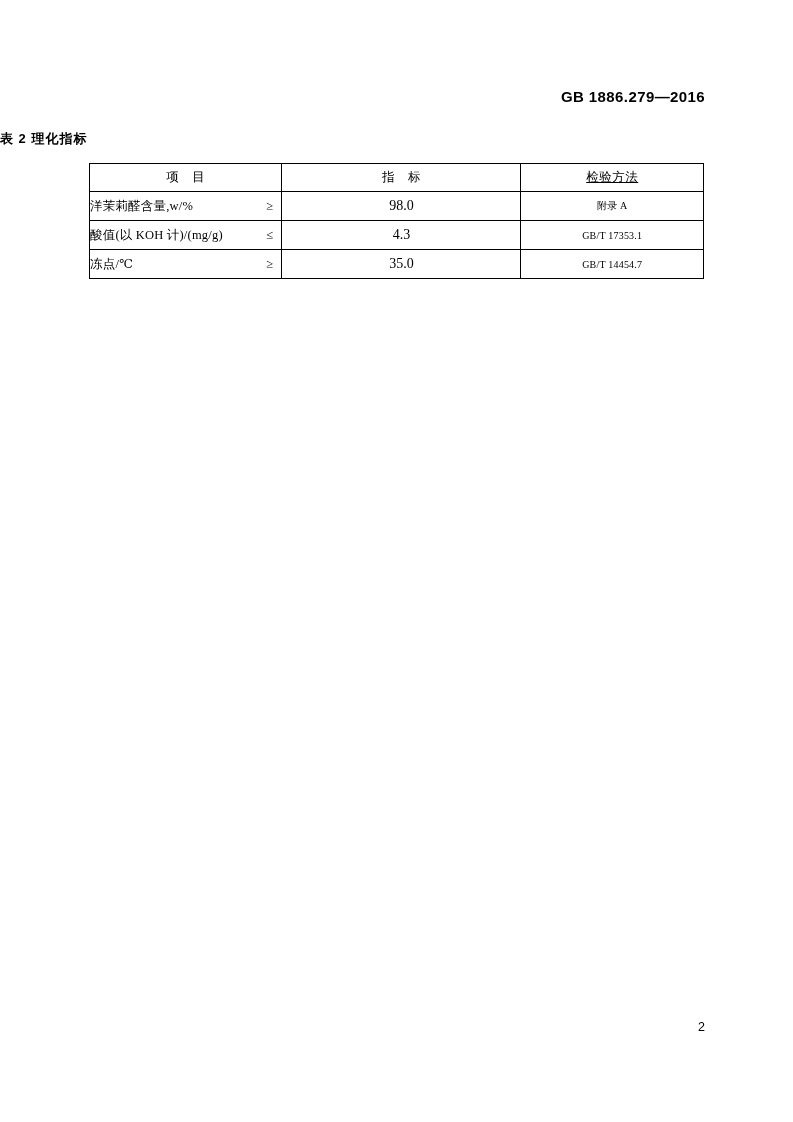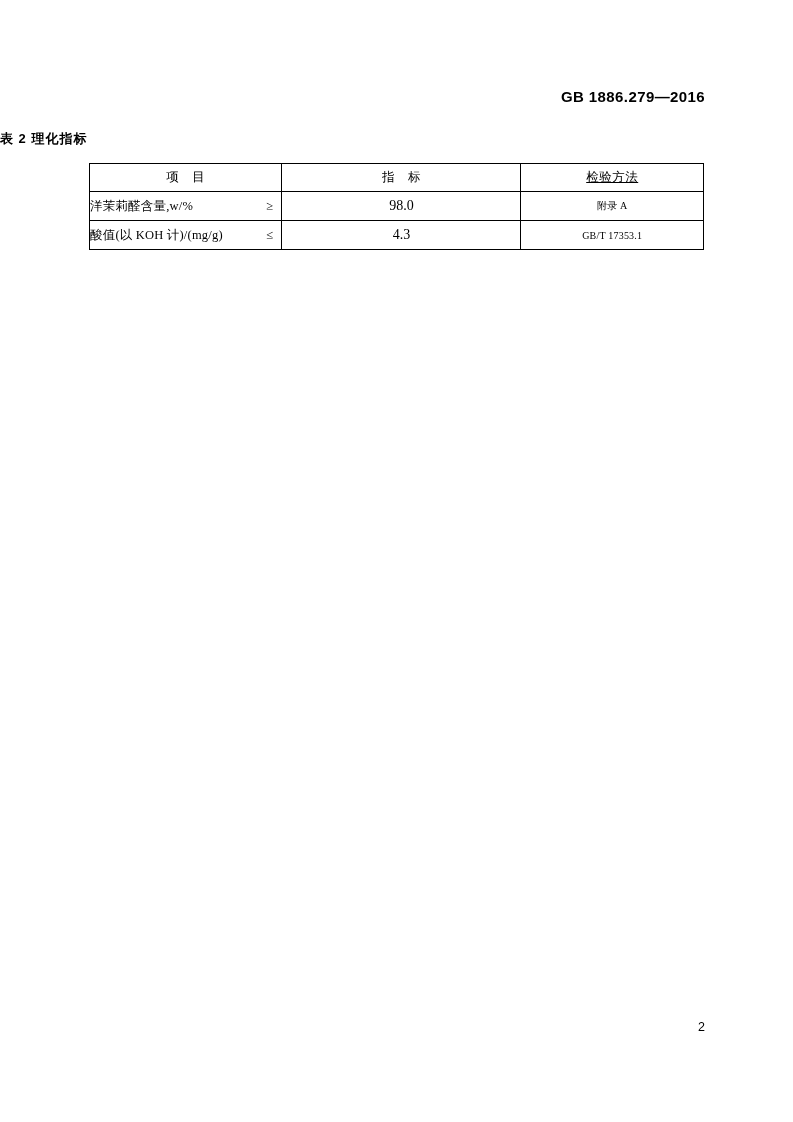--- a/index.html
+++ b/index.html
@@ -128,18 +128,26 @@
         <td class="method">附录 A</td>
       </tr>
       <tr>
         <td class="item-cell">
           <span>酸值(以 KOH 计)/(mg/g)</span>
           <span class="sym">≤</span>
         </td>
         <td class="center">4.3</td>
         <td class="method">GB/T 17353.1</td>
       </tr>
+      <tr>
+        <td class="item-cell">
+          <span>冻点/℃</span>
+          <span class="sym">≥</span>
+        </td>
+        <td class="center">35.0</td>
+        <td class="method">GB/T 14454.7</td>
+      </tr>
     </tbody>
   </table>
 
   <div class="page-number">2</div>
 
 </div>
 
 </body></html>

